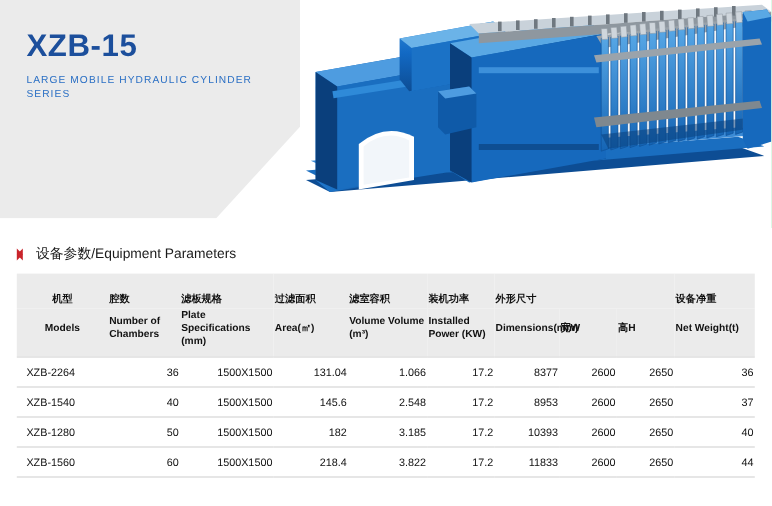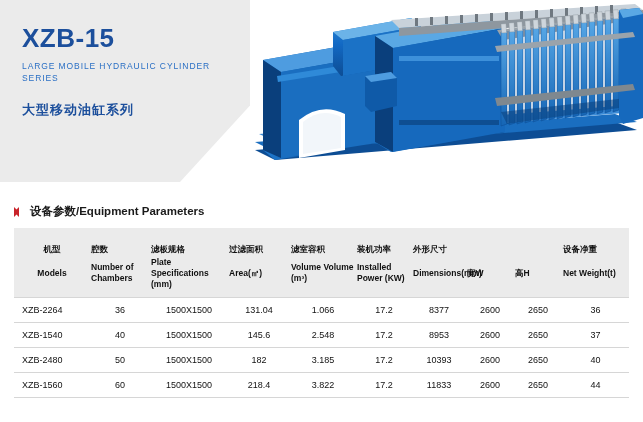--- a/index.html
+++ b/index.html
@@ -90,21 +90,21 @@
   .diamond::after {
     content: "";
     position: absolute;
     left: -10px; top: -5px;
     width: 0; height: 0;
     border: 5px solid transparent;
     border-right-color: #c9242b;
   }
   .section-title {
     font-size: 11.5px;
-    font-weight: bold;
+    font-weight: normal;
     color: #1a1a1a;
   }
 
   
   .table-wrap {
     position: absolute;
     left: 14px; top: 228px;
     width: 615px;
   }
   table {
@@ -120,21 +120,21 @@
     text-align: left;
     padding: 3px 1px;
     line-height: 1.28;
     border: none;
   }
   .hdr-top td { padding-top: 16px; padding-bottom: 2px; }
   .hdr-bot td { padding-top: 0; padding-bottom: 7px; }
   tbody td {
     font-size: 9px;
     color: #111;
-    text-align: center;
+    text-align: right;
     padding: 7px 1px;
     border-bottom: 1px solid #d6d6d6;
     background: #fff;
     white-space: nowrap;
   }
   tbody tr:first-child td { border-top: 1px solid #d6d6d6; }
   tbody td.model { text-align: left; padding-left: 8px; }
   thead td.model { text-align: center; }
 </style>
 </head>
@@ -278,21 +278,20 @@
     <g>
       <polygon points="150,74 176,70 182,76 182,104 156,110 150,104" fill="#0f5aa8"></polygon>
       <polygon points="150,74 176,70 182,76 156,80" fill="#4e9ce0"></polygon>
     </g>
   </svg>
 
   <div class="title-panel"></div>
   <div class="title-block">
     <div class="title-main">XZB-15</div>
     <div class="title-sub">LARGE MOBILE HYDRAULIC CYLINDER SERIES</div>
-    <div class="title-cn">大型移动油缸系列</div>
   </div>
 </div>
 
 <div class="section-head">
   <span class="diamond"></span>
   <span class="section-title">设备参数/Equipment Parameters</span>
 </div>
 
 <div class="table-wrap">
   <table>
@@ -351,21 +350,21 @@
           <td>1500X1500</td>
           <td>145.6</td>
           <td>2.548</td>
           <td>17.2</td>
           <td>8953</td>
           <td>2600</td>
           <td>2650</td>
           <td>37</td>
         </tr>
         <tr>
-          <td class="model">XZB-2480</td>
+          <td class="model">XZB-1280</td>
           <td>50</td>
           <td>1500X1500</td>
           <td>182</td>
           <td>3.185</td>
           <td>17.2</td>
           <td>10393</td>
           <td>2600</td>
           <td>2650</td>
           <td>40</td>
         </tr>

